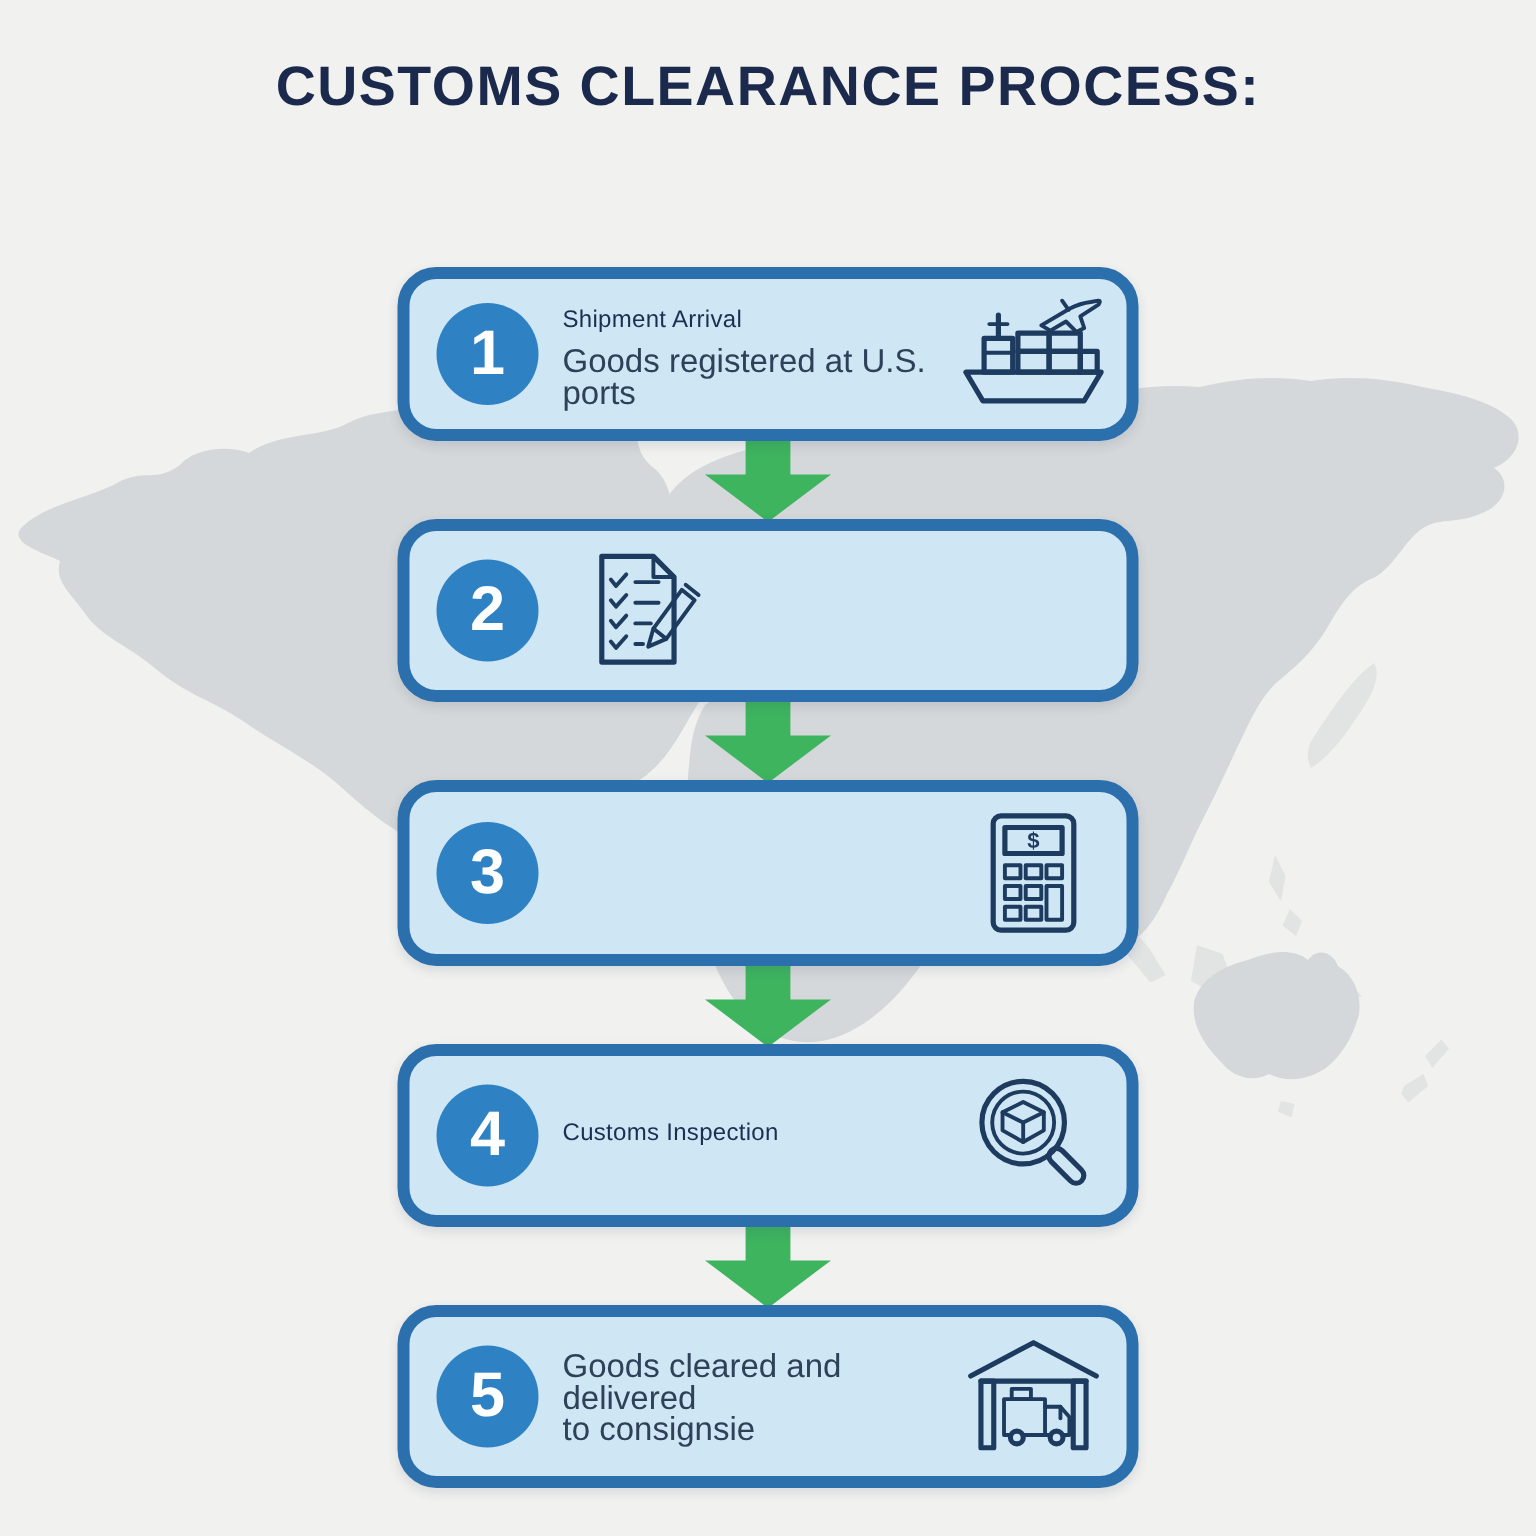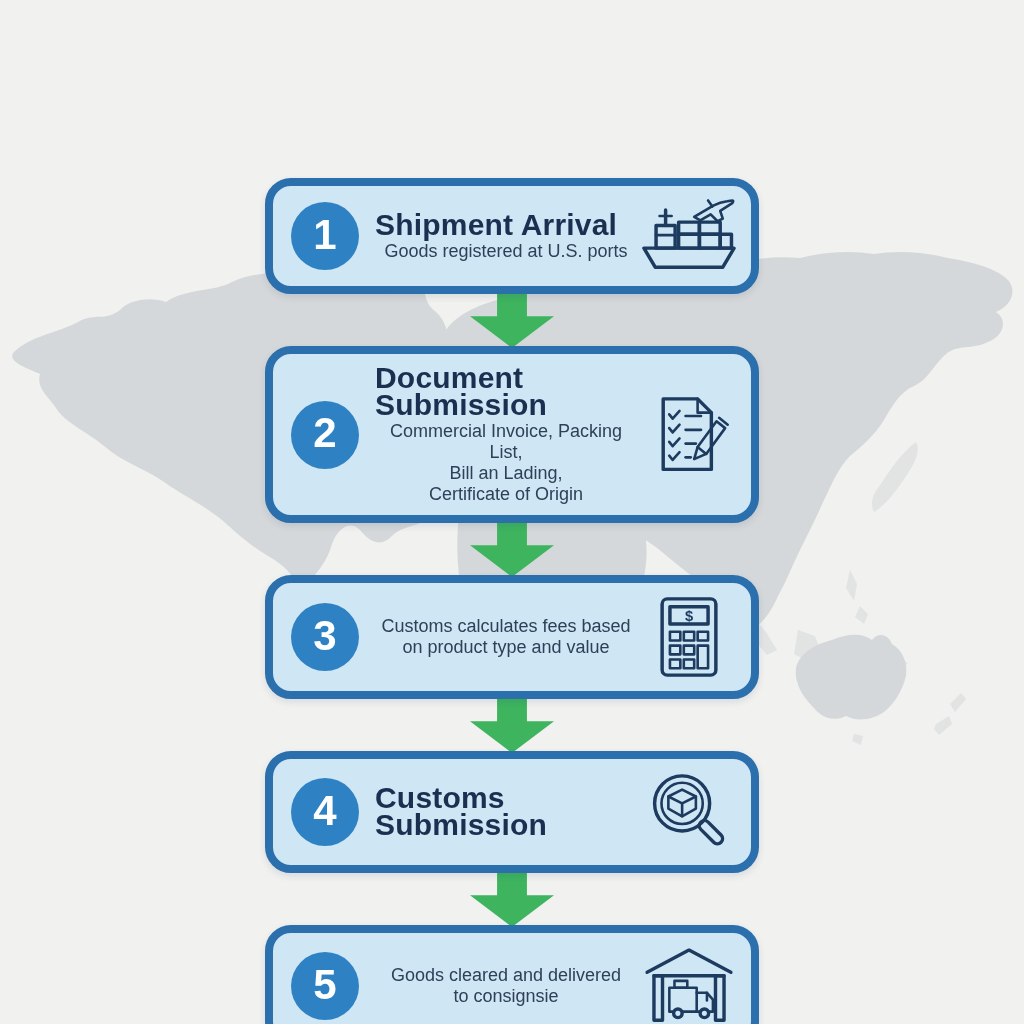--- a/index.html
+++ b/index.html
@@ -17,22 +17,22 @@
   .title{position:absolute;top:34px;left:0;width:100%;text-align:center;
          color:var(--title_text);font-weight:bold;font-size:37px;line-height:47px;letter-spacing:1px;}
   .flow{position:absolute;top:178px;left:265px;width:494px;display:flex;flex-direction:column;align-items:center;}
   .card{width:494px;min-height:112px;background:var(--card_bg);border:8px solid var(--card_border);
         border-radius:26px;display:flex;align-items:center;padding:10px 10px 10px 18px;
         box-shadow:0 3px 7px rgba(30,60,90,.12);position:relative;z-index:2;}
   .num{flex:none;width:68px;height:68px;border-radius:50%;background:var(--circle);
        color:var(--number_text);font-weight:bold;font-size:42px;display:flex;align-items:center;justify-content:center;
        margin-right:16px;padding-bottom:3px;}
   .txt{flex:1;min-width:0;}
-  .txt h2{font-size:30px;line-height:27px;color:var(--heading_text);font-weight:bold;margin-bottom:3px;letter-spacing:.2px;}
-  .txt p{font-size:18px;line-height:21px;color:var(--body_text);white-space:pre-line;text-align:center;}
+  .txt h2{font-size:16px;line-height:27px;color:var(--heading_text);font-weight:normal;margin-bottom:3px;letter-spacing:.2px;}
+  .txt p{font-size:22px;line-height:21px;color:var(--body_text);white-space:pre-line;}
   .iconbox{flex:none;width:104px;display:flex;align-items:center;justify-content:center;}
   .ln{fill:none;stroke:var(--icon_stroke);stroke-width:4;stroke-linecap:round;stroke-linejoin:round;}
   .ln-thin{fill:none;stroke:var(--icon_stroke);stroke-width:3;stroke-linecap:round;stroke-linejoin:round;}
   .handle-out{stroke:var(--icon_stroke);stroke-width:16;stroke-linecap:round;}
   .handle-in{stroke:var(--card_bg);stroke-width:8;stroke-linecap:round;}
   .wheel{fill:var(--card_bg);stroke:var(--icon_stroke);stroke-width:4;}
   .dollar{fill:var(--icon_stroke);font-family:"Liberation Sans",sans-serif;font-weight:bold;font-size:17px;text-anchor:middle;}
   .arrow{display:block;margin:-2px auto;position:relative;z-index:1;}
   .arrow polygon{fill:var(--arrow_green);}
 </style>
@@ -84,20 +84,21 @@
     <path d="M796,668 C800,652 816,644 832,640 C846,634 862,632 872,640 C878,632 888,634 892,644
              C902,650 908,662 906,676 C902,692 894,704 884,712 C872,720 858,722 846,716
              C834,722 822,718 814,708 C804,698 794,684 796,668 Z"></path>
     <path class="lite" d="M854,734 l9,2 -2,9 -9,-4 z"></path>
 
     <path class="lite" d="M950,704 l11,-11 5,6 -11,13 z"></path>
     <path class="lite" d="M936,724 l13,-8 3,8 -13,11 -5,-6 z"></path>
   </svg>
 
   <div class="title">
+    <div>CUSTOMS CLEARANCE PROCESS:</div>
   </div>
 
   <div class="flow">
 
     <div class="card">
       <div class="num">1</div>
       <div class="txt">
         <h2>Shipment Arrival</h2>
         <p>Goods registered at U.S. ports</p>
       </div>
@@ -118,26 +119,20 @@
         </svg>
       </div>
     </div>
 
     <svg class="arrow" width="88" height="56" viewBox="0 0 90 60">
       <polygon points="29,0 61,0 61,26 90,26 45,60 0,26 29,26"></polygon>
     </svg>
 
     <div class="card">
       <div class="num">2</div>
-      <div class="txt">
-        <h2>Document Submission</h2>
-        <p>Commercial Invoice, Packing List,
-Bill an Lading,
-Certificate of Origin</p>
-      </div>
       <div class="iconbox">
         <svg width="86" height="86" viewBox="0 0 100 100">
           <path class="ln" d="M20 8 H60 L76 24 V90 H20 Z"></path>
           <path class="ln-thin" d="M60 8 V24 H76"></path>
           <path class="ln-thin" d="M27 26 l4 5 8 -9"></path>
             <line class="ln-thin" x1="46" y1="28" x2="64" y2="28"></line>
           <path class="ln-thin" d="M27 42 l4 5 8 -9"></path>
             <line class="ln-thin" x1="46" y1="44" x2="64" y2="44"></line>
           <path class="ln-thin" d="M27 58 l4 5 8 -9"></path>
             <line class="ln-thin" x1="46" y1="60" x2="58" y2="60"></line>
@@ -150,22 +145,20 @@
       </div>
     </div>
 
     <svg class="arrow" width="88" height="56" viewBox="0 0 90 60">
       <polygon points="29,0 61,0 61,26 90,26 45,60 0,26 29,26"></polygon>
     </svg>
 
     <div class="card">
       <div class="num">3</div>
       <div class="txt">
-        <p>Customs calculates fees based
-on product type and value</p>
       </div>
       <div class="iconbox">
         <svg width="78" height="88" viewBox="0 0 90 100">
           <rect class="ln" x="14" y="6" width="62" height="88" rx="6"></rect>
           <rect class="ln" x="23" y="15" width="44" height="20"></rect>
           <text class="dollar" x="45" y="31">$</text>
           <rect class="ln-thin" x="23" y="44" width="12" height="10"></rect>
           <rect class="ln-thin" x="39" y="44" width="12" height="10"></rect>
           <rect class="ln-thin" x="55" y="44" width="12" height="10"></rect>
           <rect class="ln-thin" x="23" y="60" width="12" height="10"></rect>
@@ -177,21 +170,21 @@
       </div>
     </div>
 
     <svg class="arrow" width="88" height="56" viewBox="0 0 90 60">
       <polygon points="29,0 61,0 61,26 90,26 45,60 0,26 29,26"></polygon>
     </svg>
 
     <div class="card">
       <div class="num">4</div>
       <div class="txt">
-        <h2>Customs Submission</h2>
+        <h2>Customs Inspection</h2>
       </div>
       <div class="iconbox">
         <svg width="86" height="86" viewBox="0 0 100 100">
           <line class="handle-out" x1="68" y1="66" x2="83" y2="81"></line>
           <line class="handle-in" x1="68" y1="66" x2="83" y2="81"></line>
           <circle class="ln" cx="42" cy="40" r="32"></circle>
           <circle class="ln-thin" cx="42" cy="40" r="24"></circle>
           <path class="ln-thin" d="M26 32 L42 24 L58 32 L58 46 L42 55 L26 46 Z"></path>
           <path class="ln-thin" d="M26 32 L42 40 L58 32"></path>
           <line class="ln-thin" x1="42" y1="40" x2="42" y2="55"></line>

